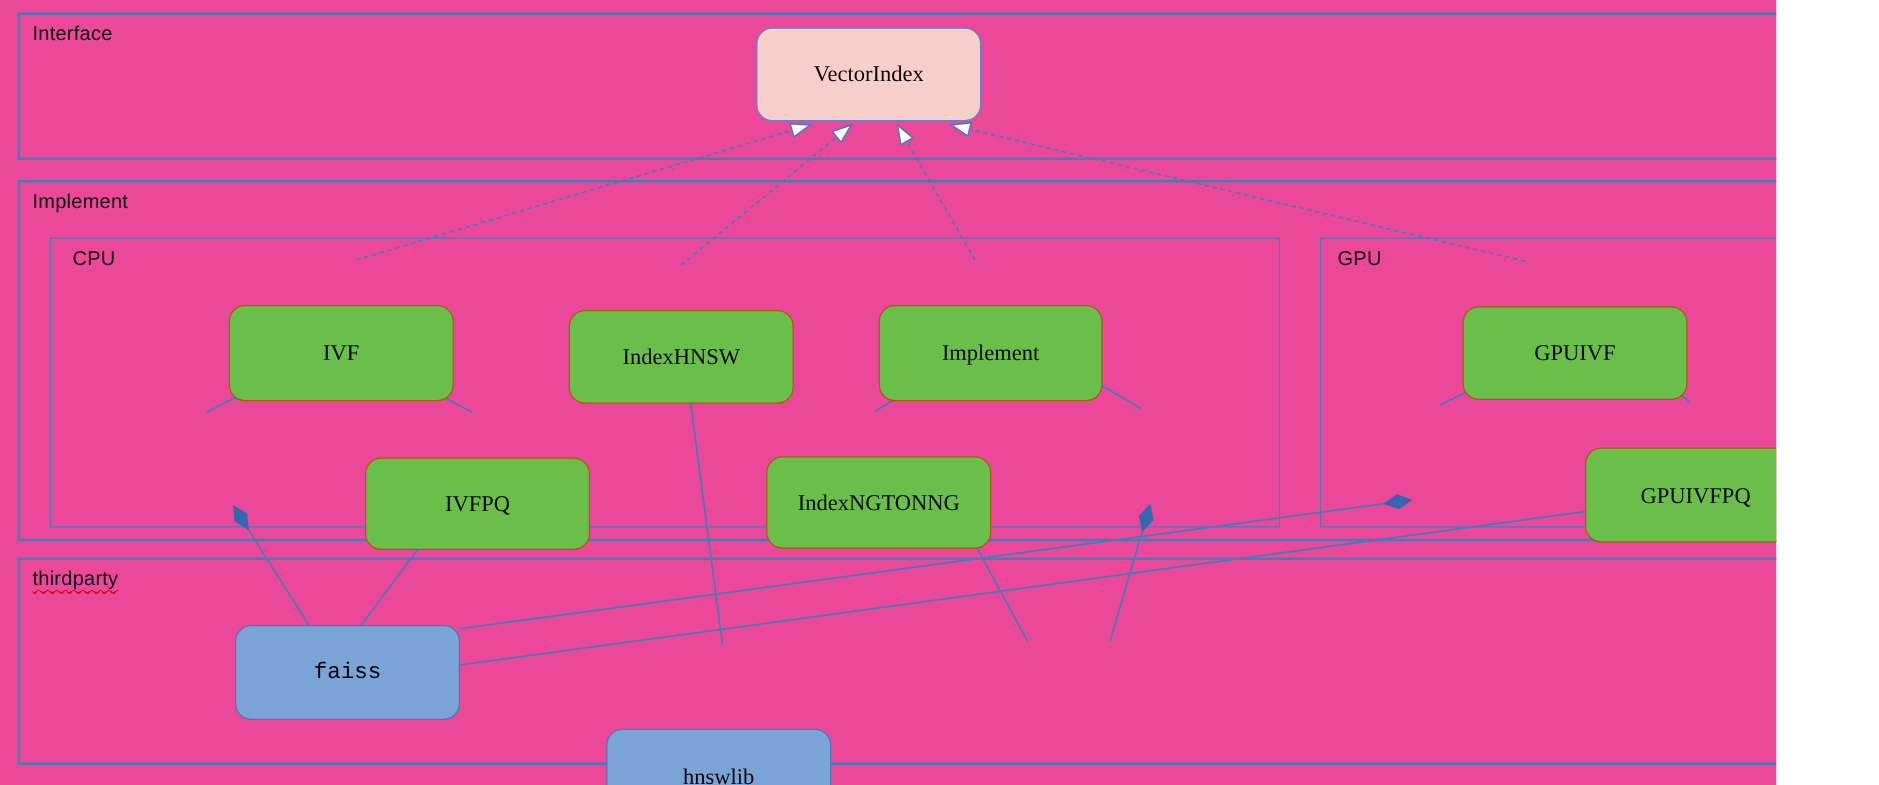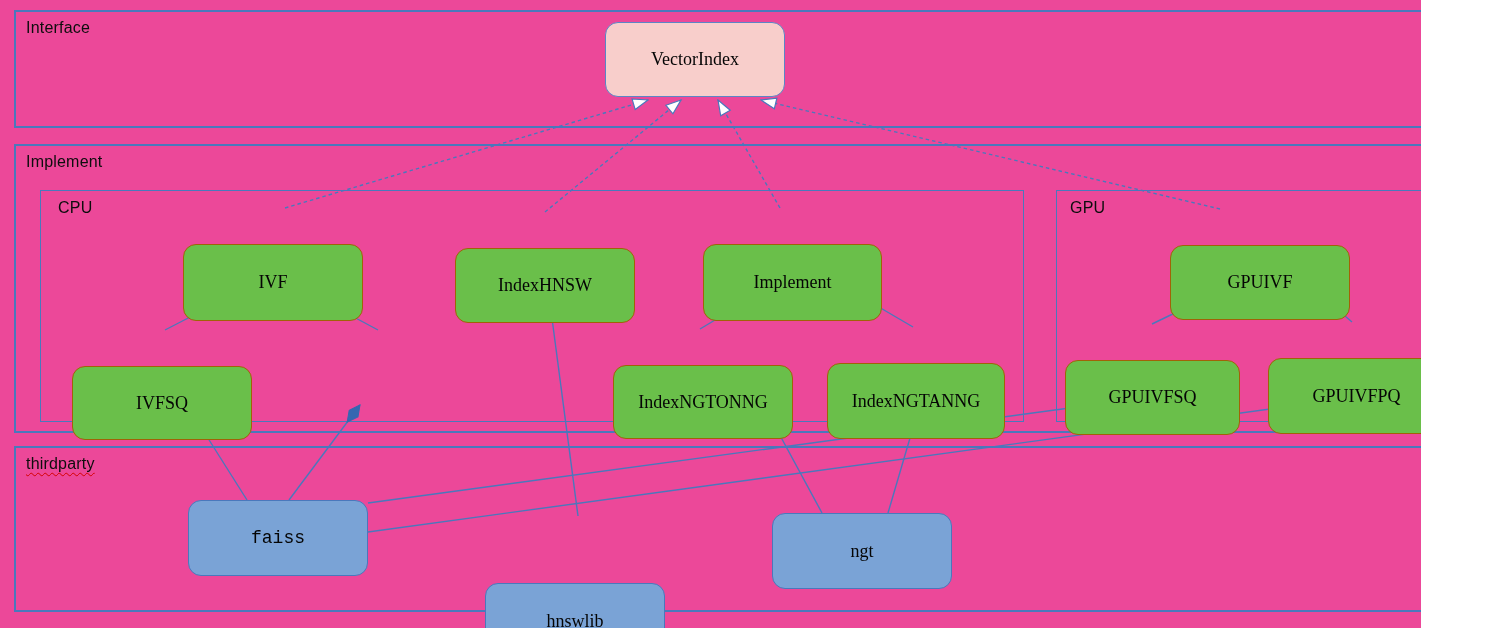--- a/index.html
+++ b/index.html
@@ -114,43 +114,34 @@
   <div class="node green" style="left:183px;top:208px;width:180px;height:77px;">
     <span>IVF</span>
   </div>
   <div class="node green" style="left:455px;top:212px;width:180px;height:75px;text-align:right;">
     <span>IndexHNSW</span>
   </div>
   <div class="node green" style="left:703px;top:208px;width:179px;height:77px;">
     <span>Implement</span>
   </div>
 
-  <div class="node green" style="left:72px;top:330px;width:180px;height:74px;">
-    <span>IVFSQ</span>
+  <div class="node green" style="left:292px;top:330px;width:180px;height:74px;">
+    <span>IVFPQ</span>
   </div>
   <div class="node green" style="left:613px;top:329px;width:180px;height:74px;">
     <span>IndexNGTONNG</span>
   </div>
-  <div class="node green" style="left:827px;top:327px;width:178px;height:76px;">
-    <span>IndexNGTANNG</span>
-  </div>
 
   <div class="node green" style="left:1170px;top:209px;width:180px;height:75px;">
     <span>GPUIVF</span>
-  </div>
-  <div class="node green" style="left:1065px;top:324px;width:175px;height:75px;">
-    <span>GPUIVFSQ</span>
   </div>
   <div class="node green" style="left:1268px;top:322px;width:177px;height:76px;">
     <span>GPUIVFPQ</span>
   </div>
 
   <div class="node blue" style="left:188px;top:500px;width:180px;height:76px;font-family:Liberation Mono, monospace;">
     <span>faiss</span>
   </div>
   <div class="node blue" style="left:485px;top:544px;width:180px;height:76px;margin-top:39px;">
     <span>hnswlib</span>
   </div>
-  <div class="node blue" style="left:772px;top:513px;width:180px;height:76px;">
-    <span>ngt</span>
-  </div>
 
 </div>
 
 </body></html>

